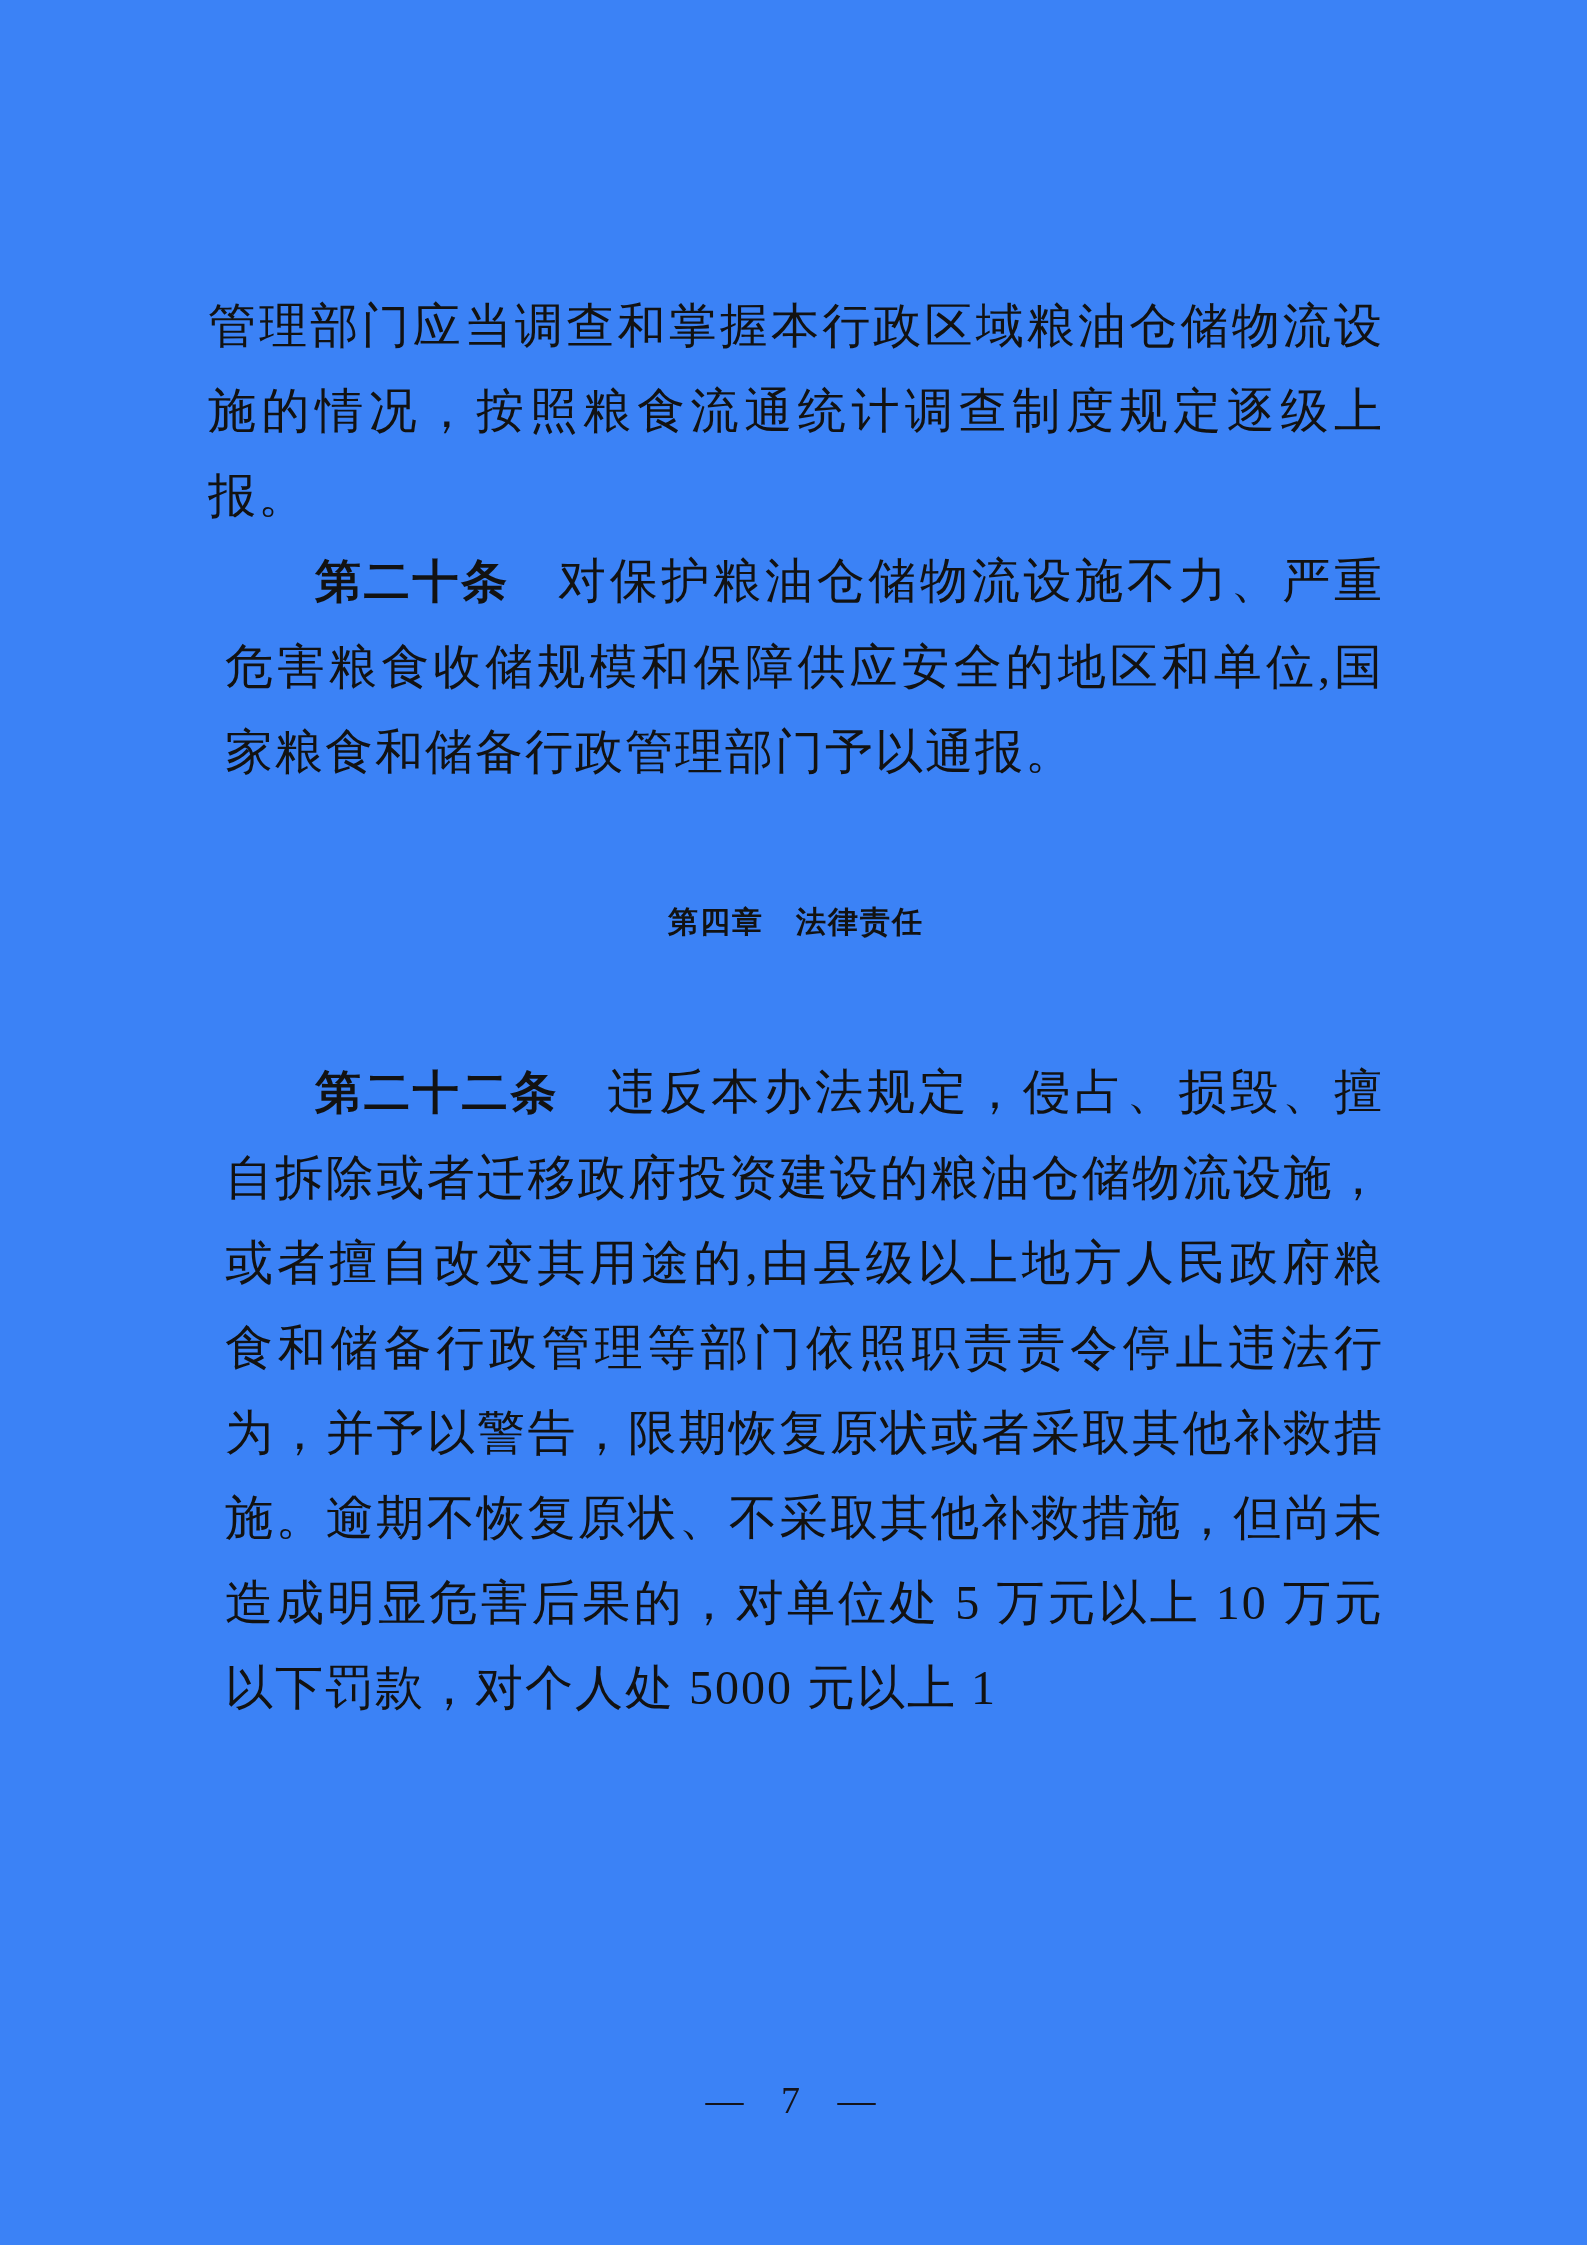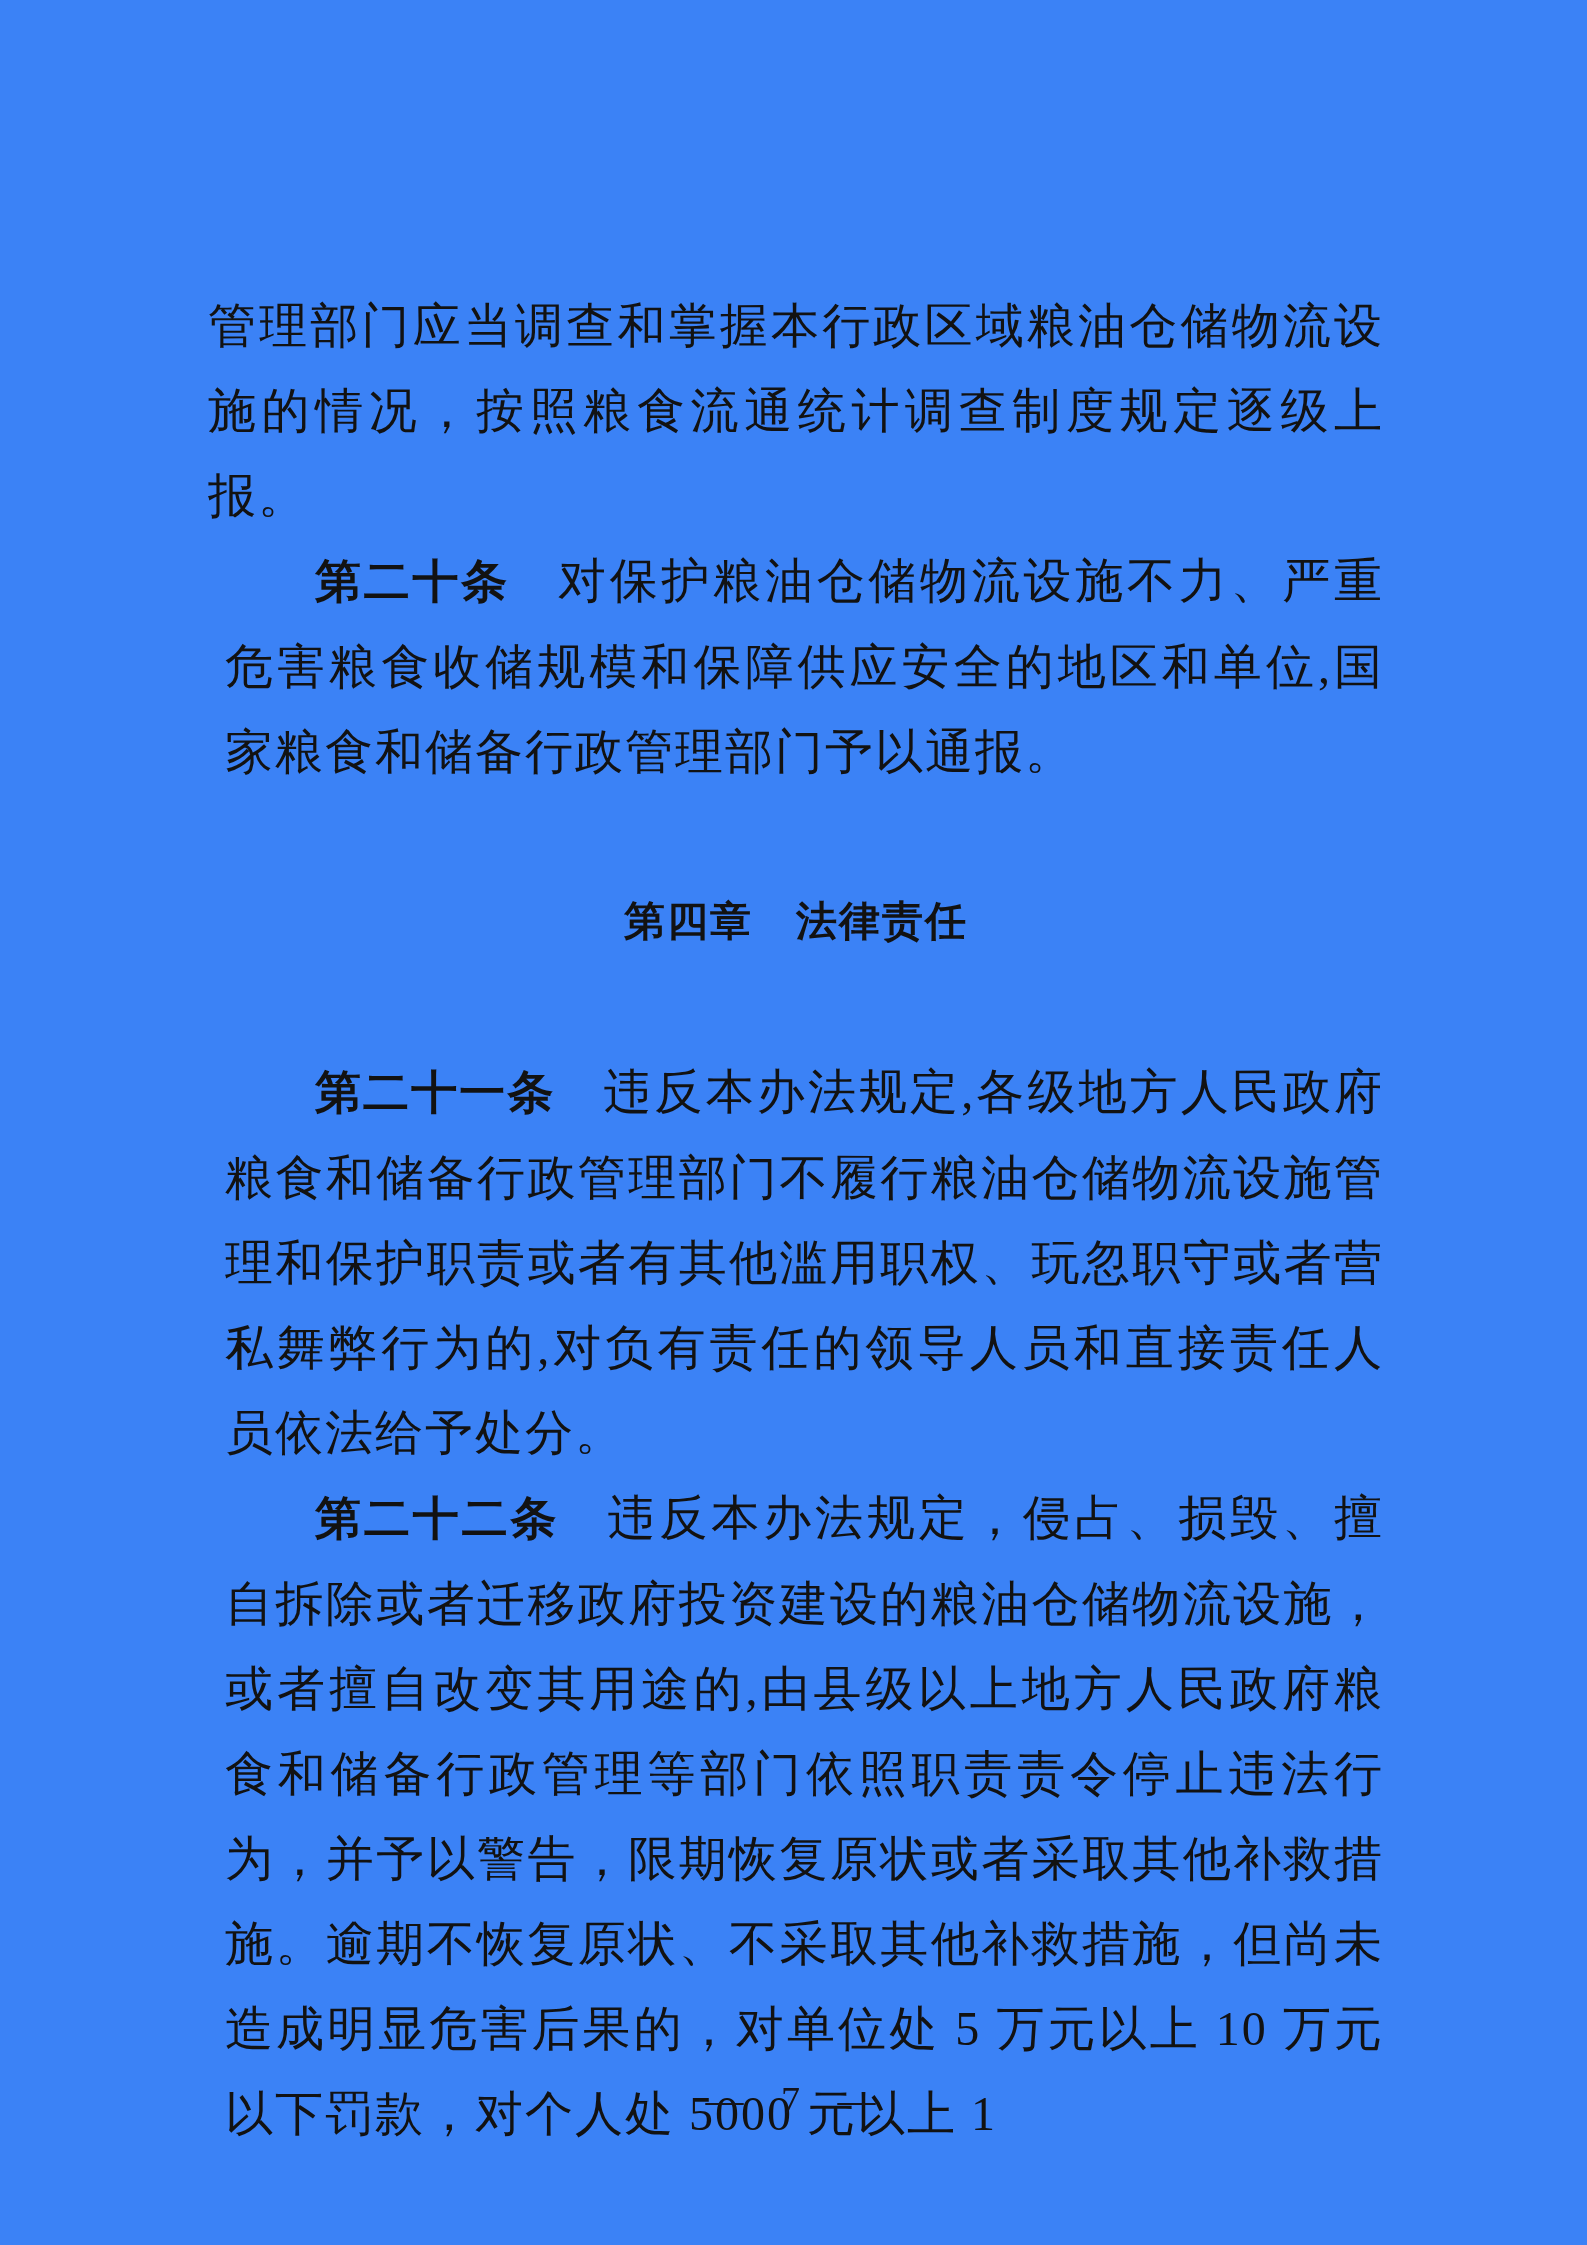--- a/index.html
+++ b/index.html
@@ -40,21 +40,21 @@
   .label {
     font-family: "Liberation Sans", "DejaVu Sans", sans-serif;
     font-weight: 700;
     font-size: 46px;
     letter-spacing: 1px;
     margin-right: 48px;
   }
   h2.chapter {
     margin: 85px 0;
     padding: 0;
-    font-size: 41px;
+    font-size: 30px;
     line-height: 85px;
     text-align: center;
     font-family: "Liberation Sans", "DejaVu Sans", sans-serif;
     font-weight: 700;
     letter-spacing: 2px;
   }
   .pagefooter {
     position: absolute;
     left: 0;
     top: 2078px;
@@ -68,19 +68,18 @@
   }
 </style>
 </head>
 <body>
 
 <div class="page">
   <main class="content" id="body-root">
       <p class="para continuation"><span>管理部门应当调查和掌握本行政区域粮油仓储物流设施的情况，按照粮食流通统计调查制度规定逐级上报。</span></p>
       <p class="para article"><b class="label">第二十条</b><span>对保护粮油仓储物流设施不力、严重危害粮食收储规模和保障供应安全的地区和单位,国家粮食和储备行政管理部门予以通报。</span></p>
       <h2 class="chapter">第四章　法律责任</h2>
-      <p class="para article"><b class="label">第二十一条</b><span>违反本办法规定,各级地方人民政府粮食和储备行政管理部门不履行粮油仓储物流设施管理和保护职责或者有其他滥用职权、玩忽职守或者营私舞弊行为的,对负有责任的领导人员和直接责任人员依法给予处分。</span></p>
       <p class="para article"><b class="label">第二十二条</b><span>违反本办法规定，侵占、损毁、擅自拆除或者迁移政府投资建设的粮油仓储物流设施，或者擅自改变其用途的,由县级以上地方人民政府粮食和储备行政管理等部门依照职责责令停止违法行为，并予以警告，限期恢复原状或者采取其他补救措施。逾期不恢复原状、不采取其他补救措施，但尚未造成明显危害后果的，对单位处 5 万元以上 10 万元以下罚款，对个人处 5000 元以上 1</span></p>
     </main>
   <footer class="pagefooter">
     <span>— 7 —</span>
   </footer>
 </div>
 
 </body></html>

